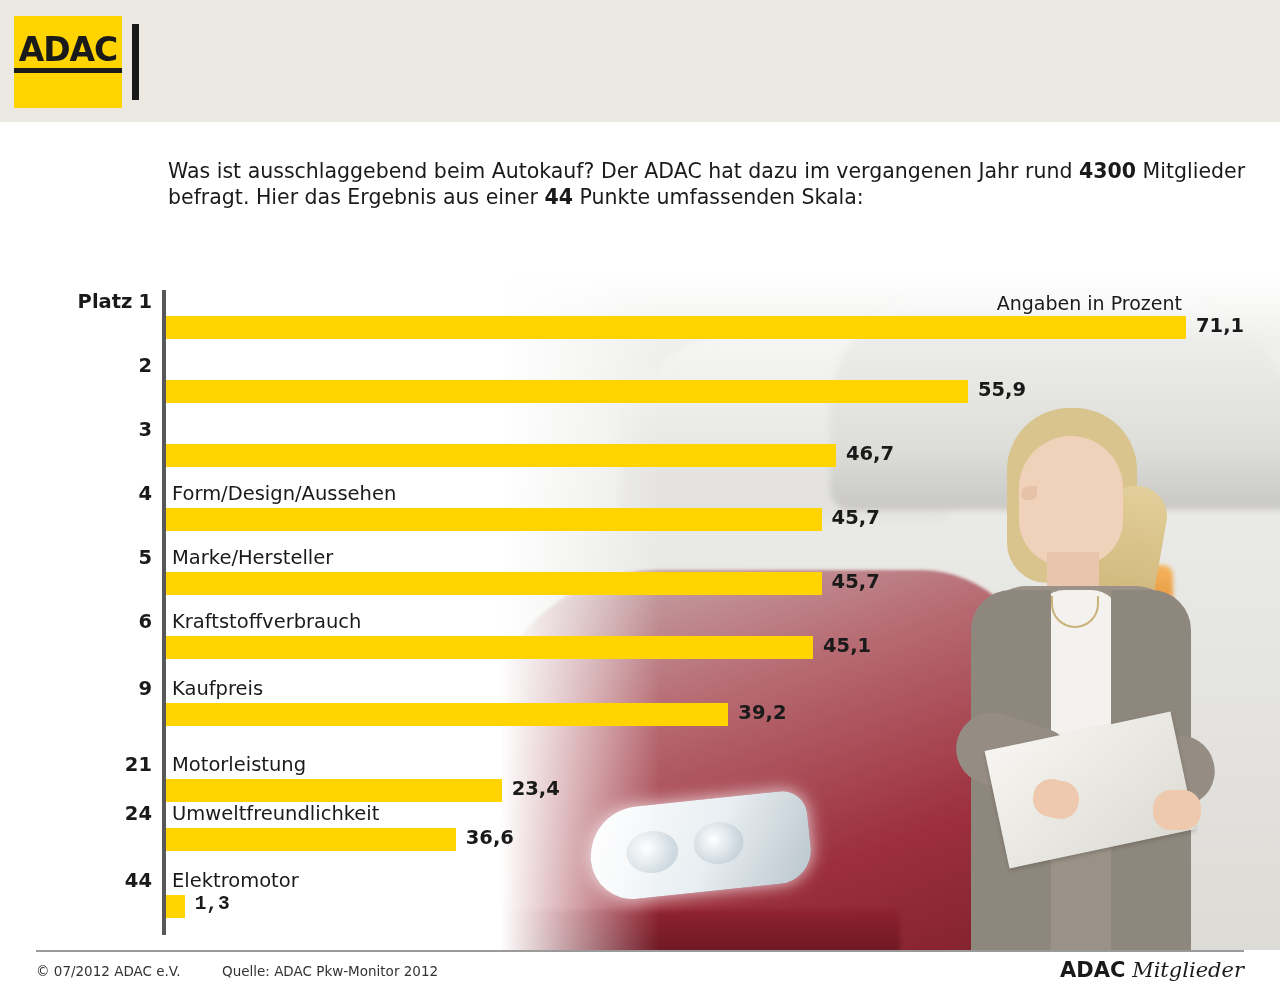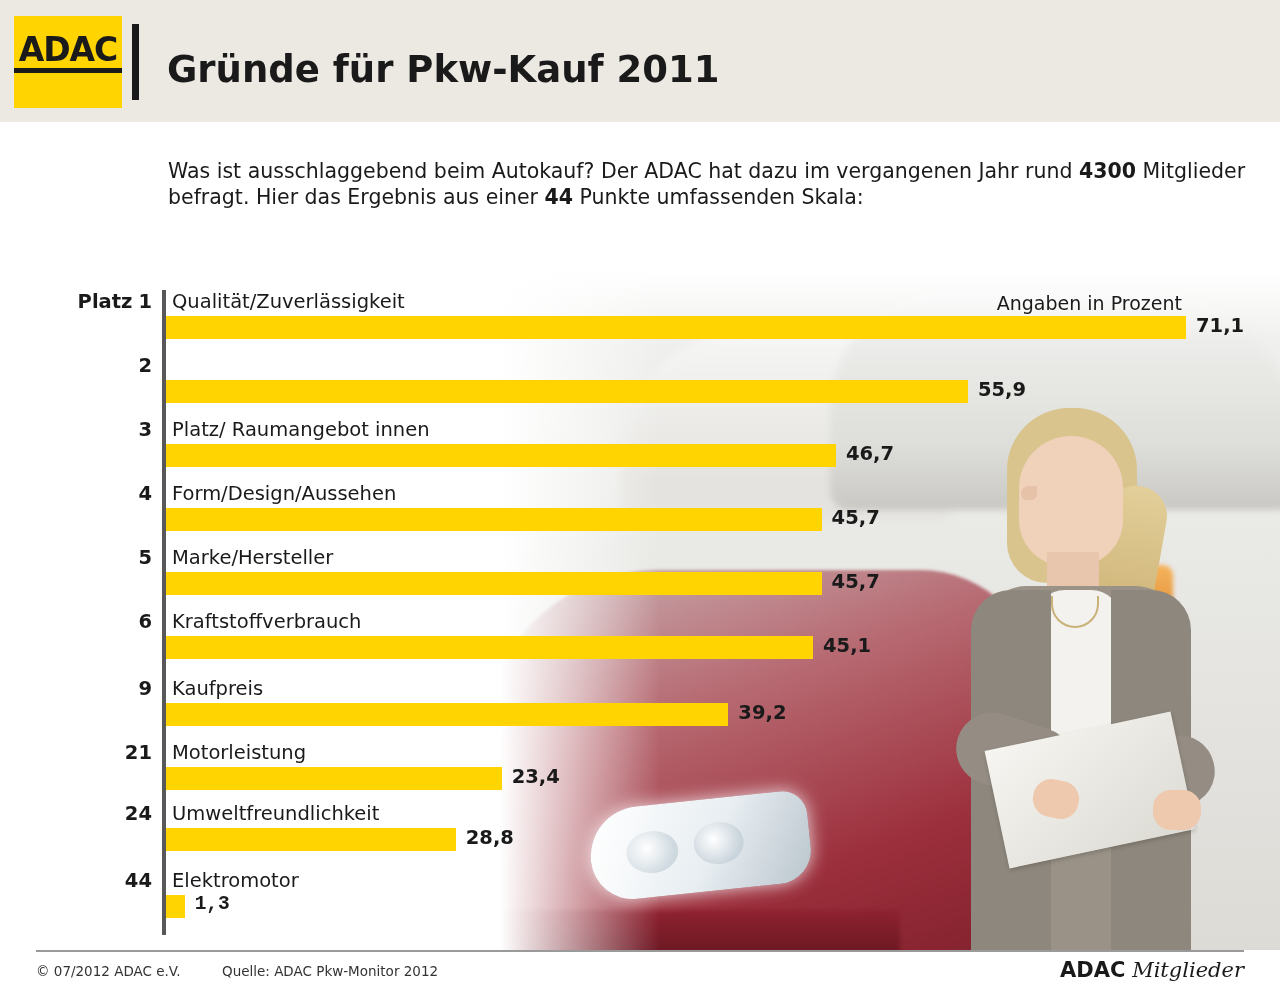--- a/index.html
+++ b/index.html
@@ -319,21 +319,20 @@
 </style>
 </head>
 <body>
 
 <div class="header">
   <div class="logo-box">
     <div class="logo-text">ADAC</div>
     <div class="logo-rule"></div>
   </div>
   <div class="header-divider"></div>
-  <div class="page-title">Gründe für Pkw-Kauf 2011</div>
 </div>
 
 <div class="intro">
   <span>Was ist ausschlaggebend beim Autokauf? Der ADAC hat dazu im vergangenen Jahr rund </span><b>4300</b><span> Mitglieder befragt. Hier das Ergebnis aus einer </span><b>44</b><span> Punkte umfassenden Skala:</span>
 </div>
 
 <div class="photo">
   <div class="sky"></div>
   <div class="car-white2"></div>
   <div class="car-white"></div>
@@ -364,32 +363,30 @@
   <div class="photo-fade"></div>
   <div class="photo-fade-top"></div>
 </div>
 
 <div class="chart">
   <div class="units-label">Angaben in Prozent</div>
   <div class="axis-line"></div>
   <div id="rows">
       <div class="row" style="top: 20px;">
         <div class="rank"><span class="platz">Platz</span><span>1</span></div>
-        <div class="cat">Qualität/Zuverlässigkeit</div>
         <div class="bar" style="width: 1020px; background: rgb(255, 212, 0);"></div>
         <div class="val" style="left: 1196px;">71,1</div>
       </div>
       <div class="row" style="top: 84px;">
         <div class="rank"><span>2</span></div>
         <div class="bar" style="width: 801.941px; background: rgb(255, 212, 0);"></div>
         <div class="val" style="left: 977.941px;">55,9</div>
       </div>
       <div class="row" style="top: 148px;">
         <div class="rank"><span>3</span></div>
-        <div class="cat">Platz/ Raumangebot innen</div>
         <div class="bar" style="width: 669.958px; background: rgb(255, 212, 0);"></div>
         <div class="val" style="left: 845.958px;">46,7</div>
       </div>
       <div class="row" style="top: 212px;">
         <div class="rank"><span>4</span></div>
         <div class="cat">Form/Design/Aussehen</div>
         <div class="bar" style="width: 655.612px; background: rgb(255, 212, 0);"></div>
         <div class="val" style="left: 831.612px;">45,7</div>
       </div>
       <div class="row" style="top: 276px;">
@@ -403,31 +400,31 @@
         <div class="cat">Kraftstoffverbrauch</div>
         <div class="bar" style="width: 647.004px; background: rgb(255, 212, 0);"></div>
         <div class="val" style="left: 823.004px;">45,1</div>
       </div>
       <div class="row" style="top: 407px;">
         <div class="rank"><span>9</span></div>
         <div class="cat">Kaufpreis</div>
         <div class="bar" style="width: 562.363px; background: rgb(255, 212, 0);"></div>
         <div class="val" style="left: 738.363px;">39,2</div>
       </div>
-      <div class="row" style="top: 471px;">
+      <div class="row" style="top: 483px;">
         <div class="rank"><span>21</span></div>
         <div class="cat">Motorleistung</div>
         <div class="bar" style="width: 335.696px; background: rgb(255, 212, 0);"></div>
         <div class="val" style="left: 511.696px;">23,4</div>
       </div>
       <div class="row" style="top: 519px; margin-top: 13px;">
         <div class="rank"><span>24</span></div>
         <div class="cat">Umweltfreundlichkeit</div>
         <div class="bar" style="width: 289.789px; background: rgb(255, 212, 0);"></div>
-        <div class="val" style="left: 465.789px;">28,8</div>
+        <div class="val" style="left: 465.789px;">36,6</div>
       </div>
       <div class="row" style="top: 599px;">
         <div class="rank"><span>44</span></div>
         <div class="cat">Elektromotor</div>
         <div class="bar" style="width: 18.6498px; background: rgb(255, 212, 0);"></div>
         <div class="val" style="left: 194.65px; font-family: Liberation Mono, monospace;">1,3</div>
       </div>
     </div>
 </div>
 

